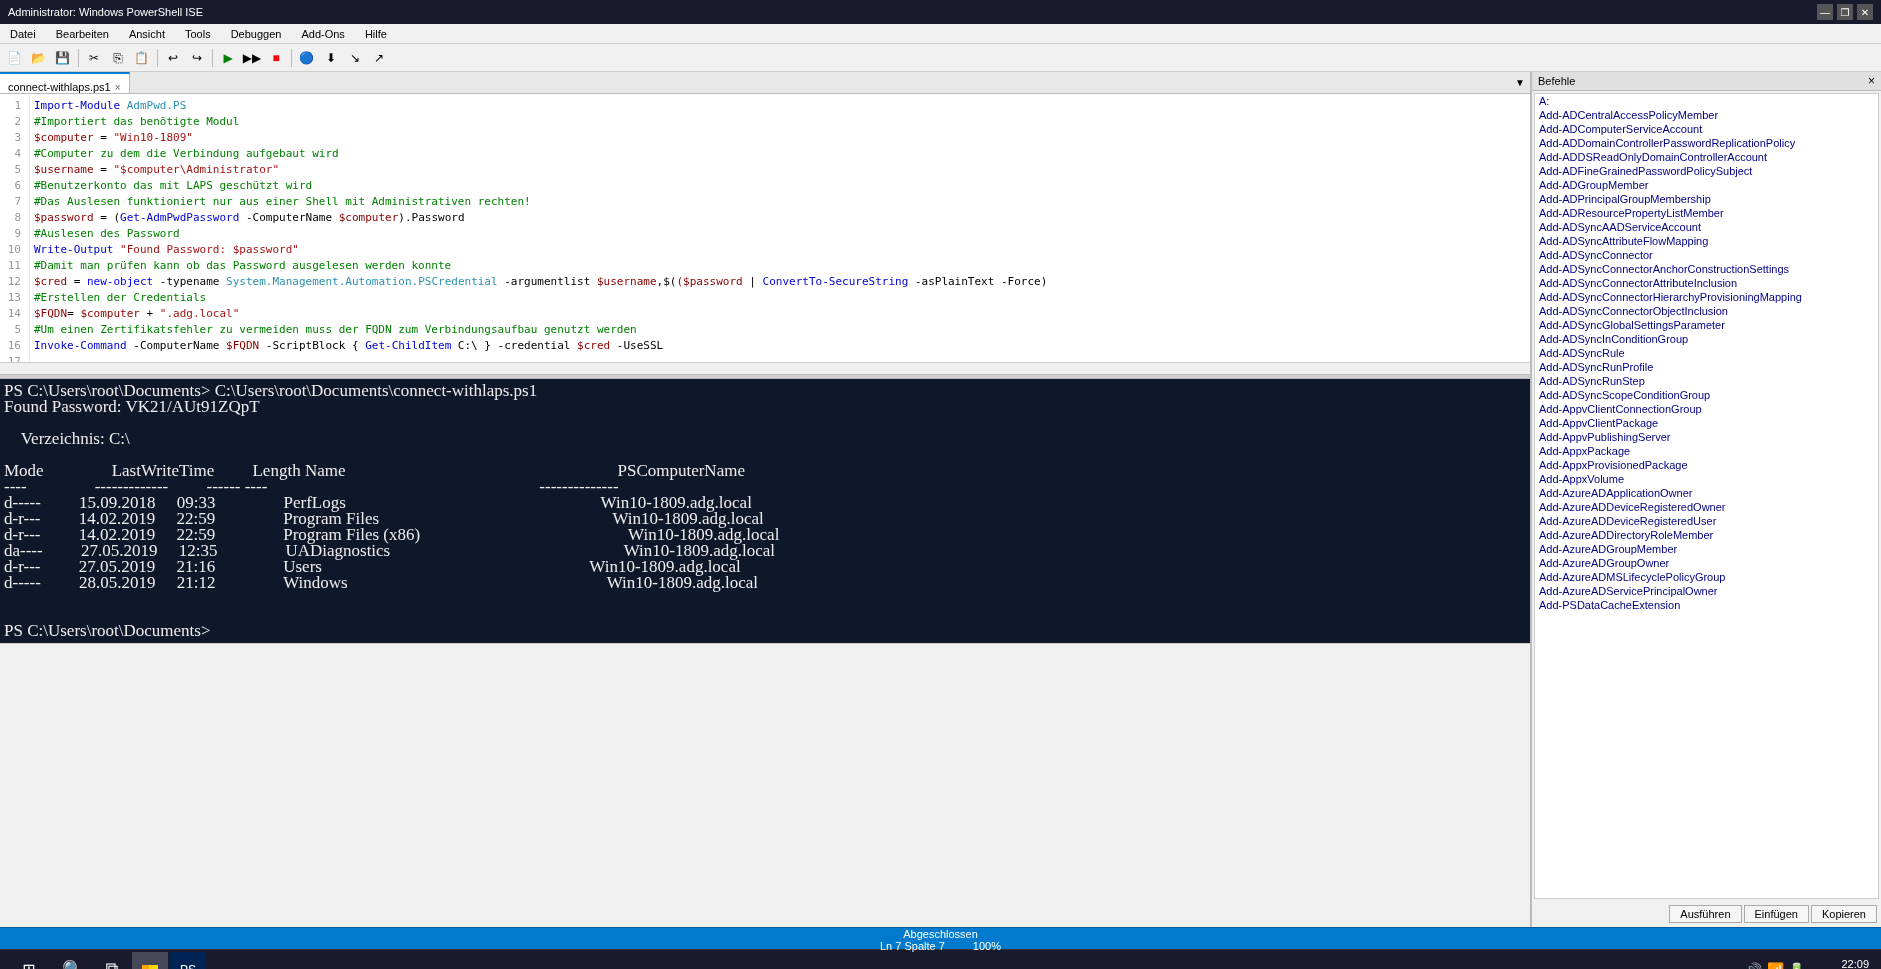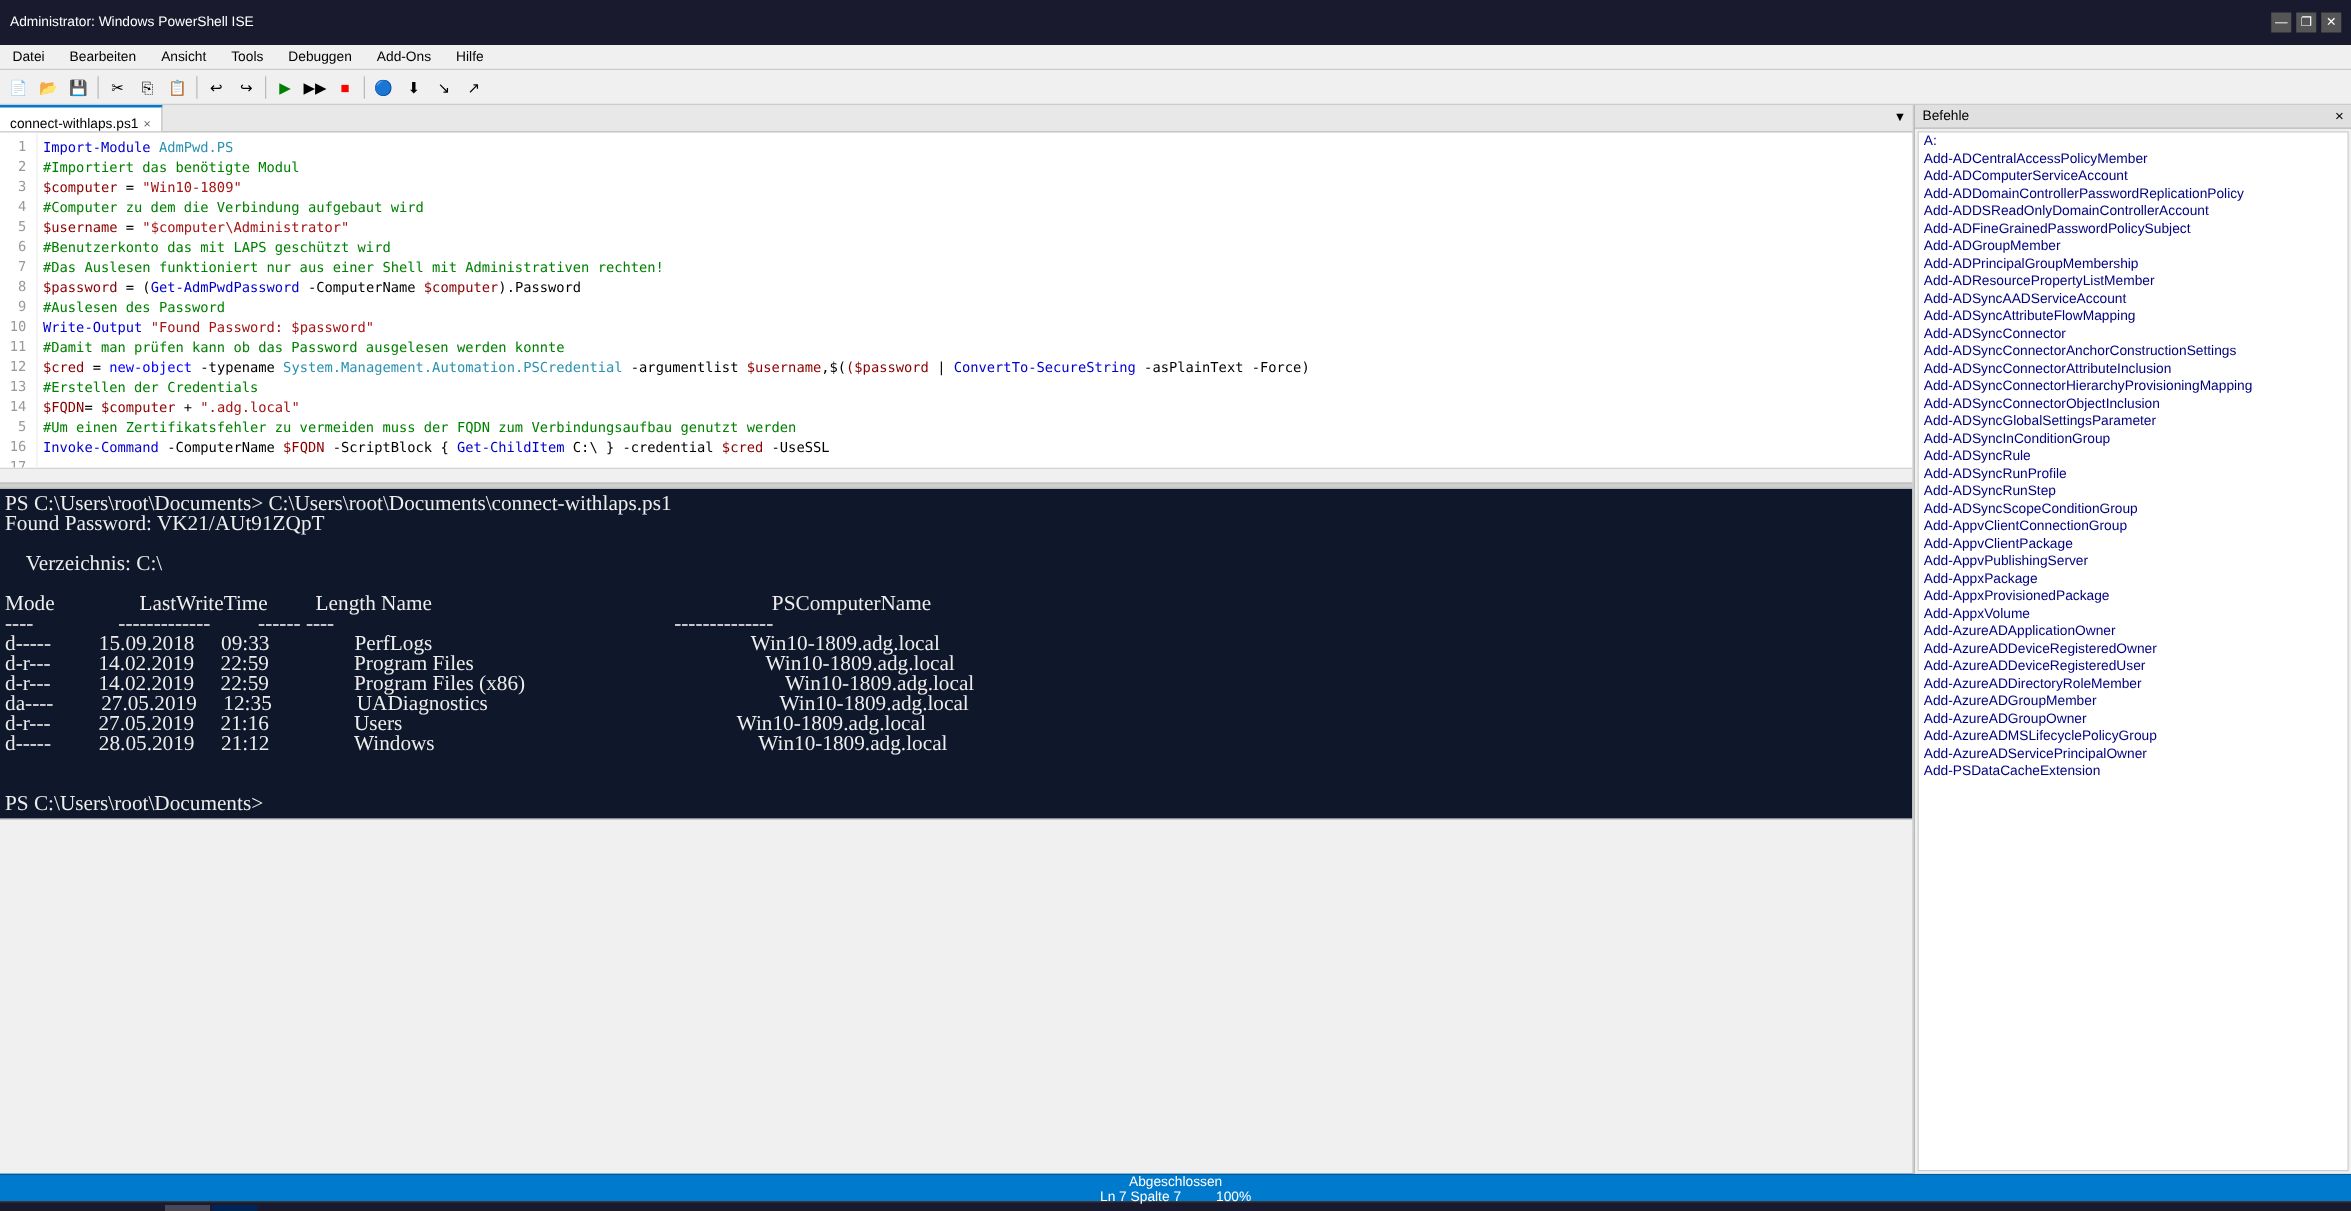--- a/index.html
+++ b/index.html
@@ -5,21 +5,21 @@
     * { margin: 0; padding: 0; box-sizing: border-box; }
     body { font-family: 'Segoe UI', sans-serif; font-size: 12px; background: #f0f0f0; width: 1881px; height: 969px; overflow: hidden; }
 
     
     .title-bar {
       background: #1a1a2e;
       color: white;
       display: flex;
       align-items: center;
       justify-content: space-between;
-      height: 36px;
+      height: 24px;
       padding: 0 8px;
       font-size: 11px;
     }
     .title-bar-controls { display: flex; gap: 4px; }
     .title-bar-btn {
       width: 16px; height: 16px; background: #555; border: none; color: white;
       font-size: 10px; cursor: pointer; display: flex; align-items: center; justify-content: center;
     }
 
     
@@ -454,20 +454,25 @@
         <div class="command-item">Add-AzureADApplicationOwner</div>
         <div class="command-item">Add-AzureADDeviceRegisteredOwner</div>
         <div class="command-item">Add-AzureADDeviceRegisteredUser</div>
         <div class="command-item">Add-AzureADDirectoryRoleMember</div>
         <div class="command-item">Add-AzureADGroupMember</div>
         <div class="command-item">Add-AzureADGroupOwner</div>
         <div class="command-item">Add-AzureADMSLifecyclePolicyGroup</div>
         <div class="command-item">Add-AzureADServicePrincipalOwner</div>
         <div class="command-item">Add-PSDataCacheExtension</div>
       </div>
+    <div class="commands-footer">
+      <button class="commands-footer-btn">Ausführen</button>
+      <button class="commands-footer-btn">Einfügen</button>
+      <button class="commands-footer-btn">Kopieren</button>
+    </div>
   </div>
 
 </div>
 
 <div class="status-bar">
   <span>Abgeschlossen</span>
   <div class="status-right">
     <span>Ln 7  Spalte 7</span>
     <span>100%</span>
   </div>

